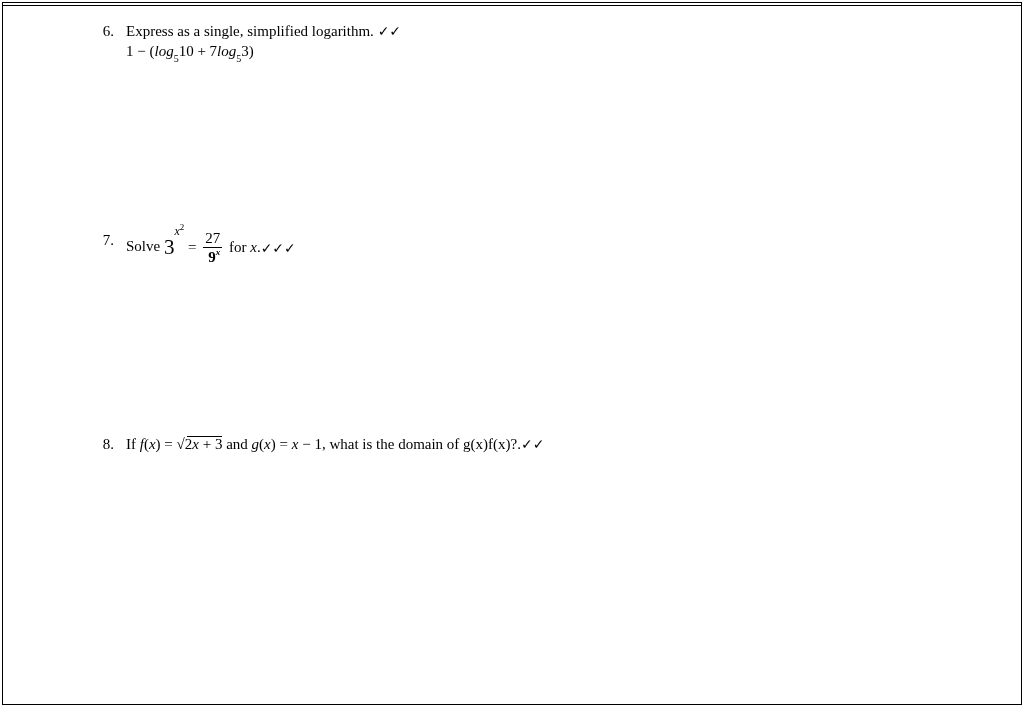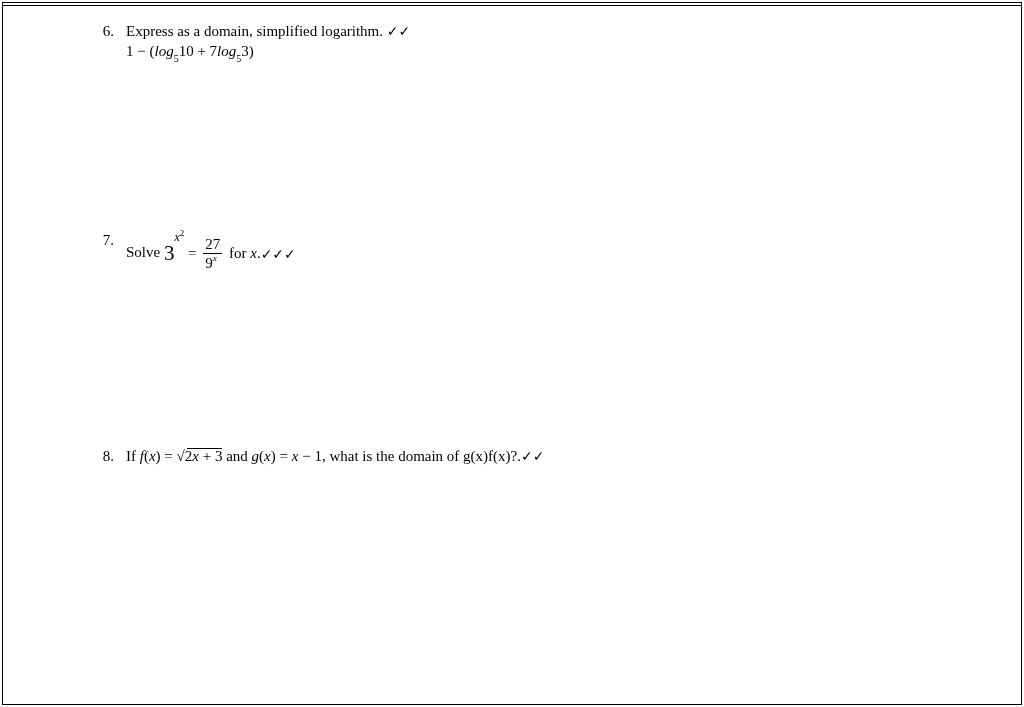--- a/index.html
+++ b/index.html
@@ -70,33 +70,34 @@
       vertical-align: super;
       position: relative;
       top: -2px;
     }
     .ital {
       font-style: italic;
     }
     .frac {
       display: inline-block;
       vertical-align: middle;
-      text-align: left;
-      margin: 6px 3px;
+      text-align: right;
+      margin: 0 3px;
     }
     .frac .top {
       display: block;
       border-bottom: 1px solid #000;
       padding: 0 2px 1px 2px;
       line-height: 1;
     }
     .frac .bot {
       display: block;
       padding: 1px 2px 0 2px;
       line-height: 1;
+      font-weight: bold;
     }
     .big {
       font-size: 21px;
       vertical-align: middle;
     }
     .bigexp {
       font-size: 12px;
       vertical-align: super;
       position: relative;
       top: -10px;
@@ -127,21 +128,21 @@
 
 <div class="page-border"></div>
 <div class="top-rule"></div>
 
 <div class="content">
 
   <div class="problem p6">
     <div class="num">6.</div>
     <div class="body">
       <div>
-        <span>Express as a domain, simplified logarithm.</span>
+        <span>Express as a single, simplified logarithm.</span>
         <span class="checks">✓✓</span>
       </div>
       <div>
         <span>1 − (</span><span class="ital">log</span><span class="sub">5</span><span>10 + 7</span><span class="ital">log</span><span class="sub">5</span><span>3)</span>
       </div>
     </div>
   </div>
 
   <div class="problem p7">
     <div class="num">7.</div>

